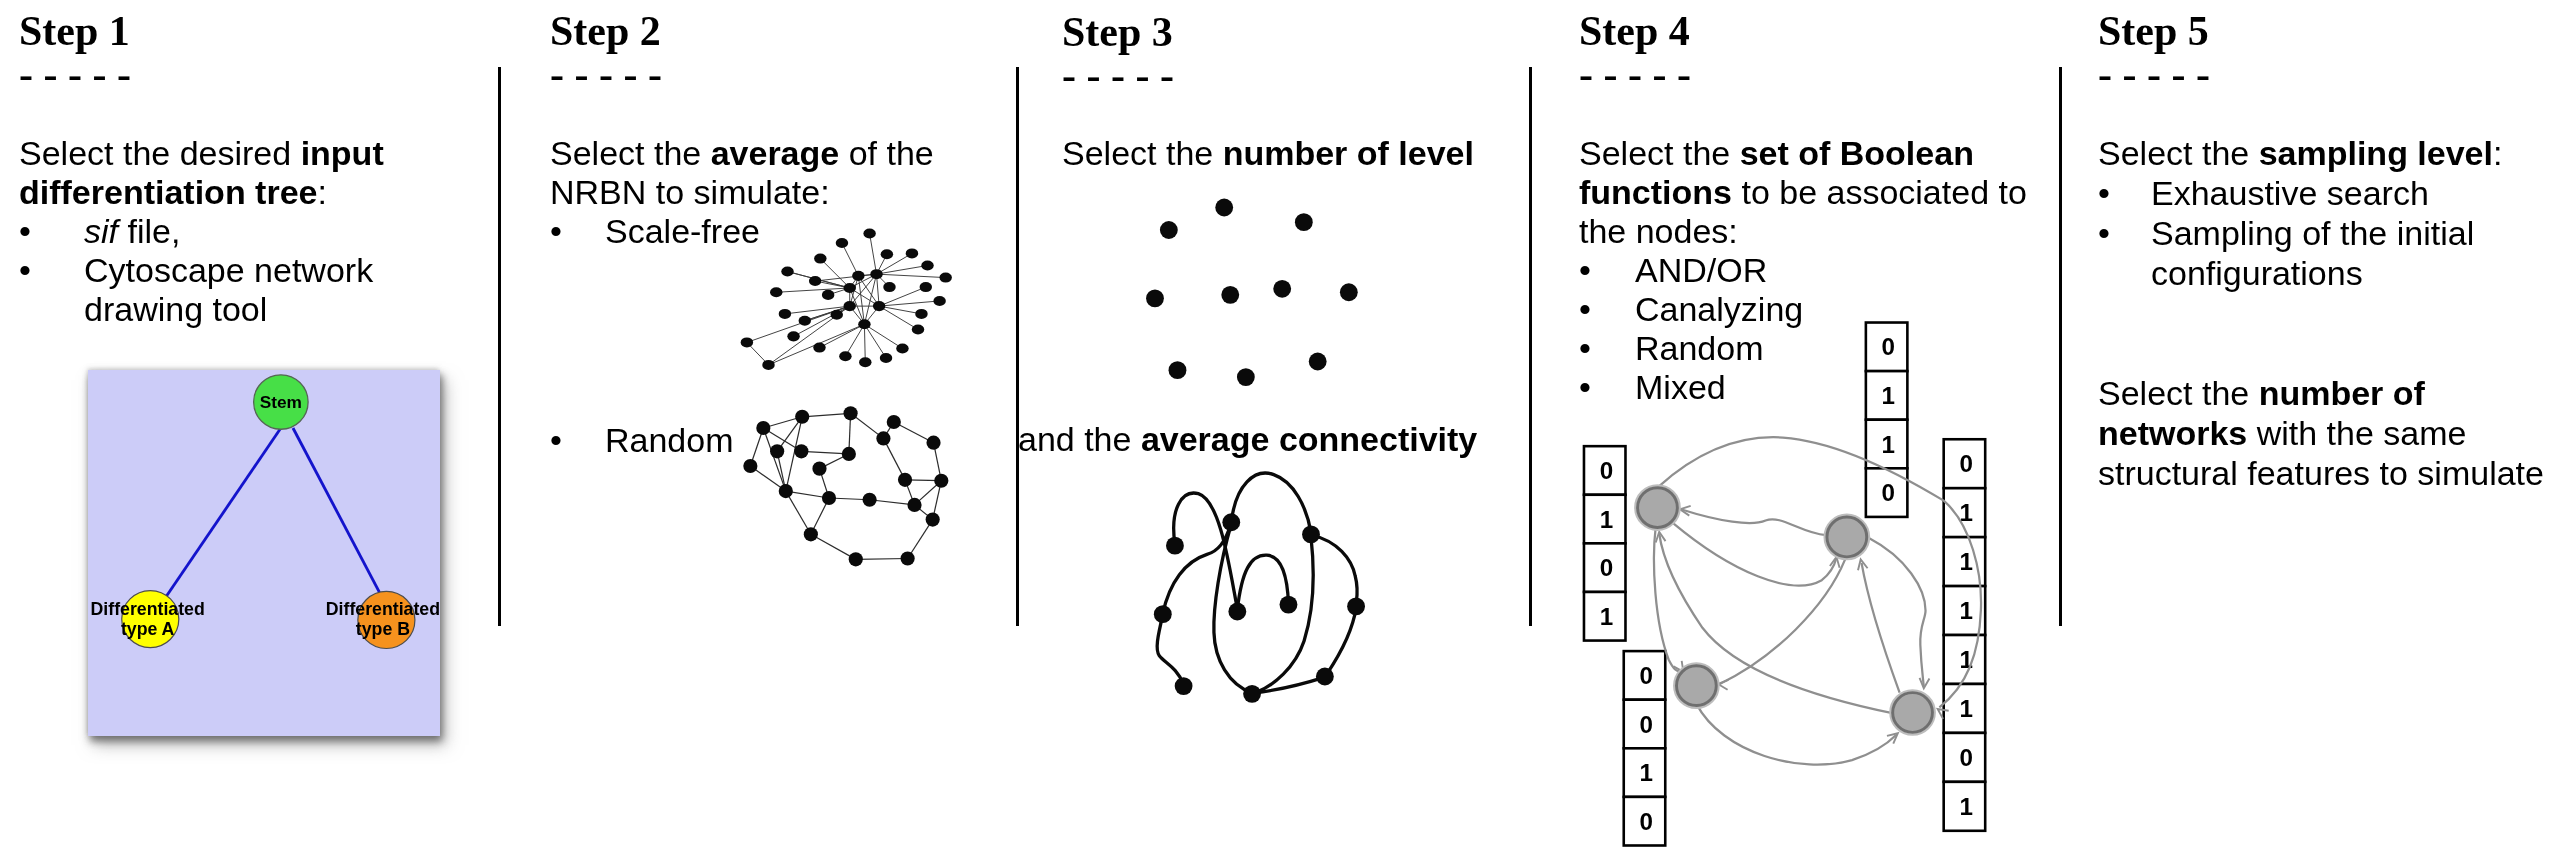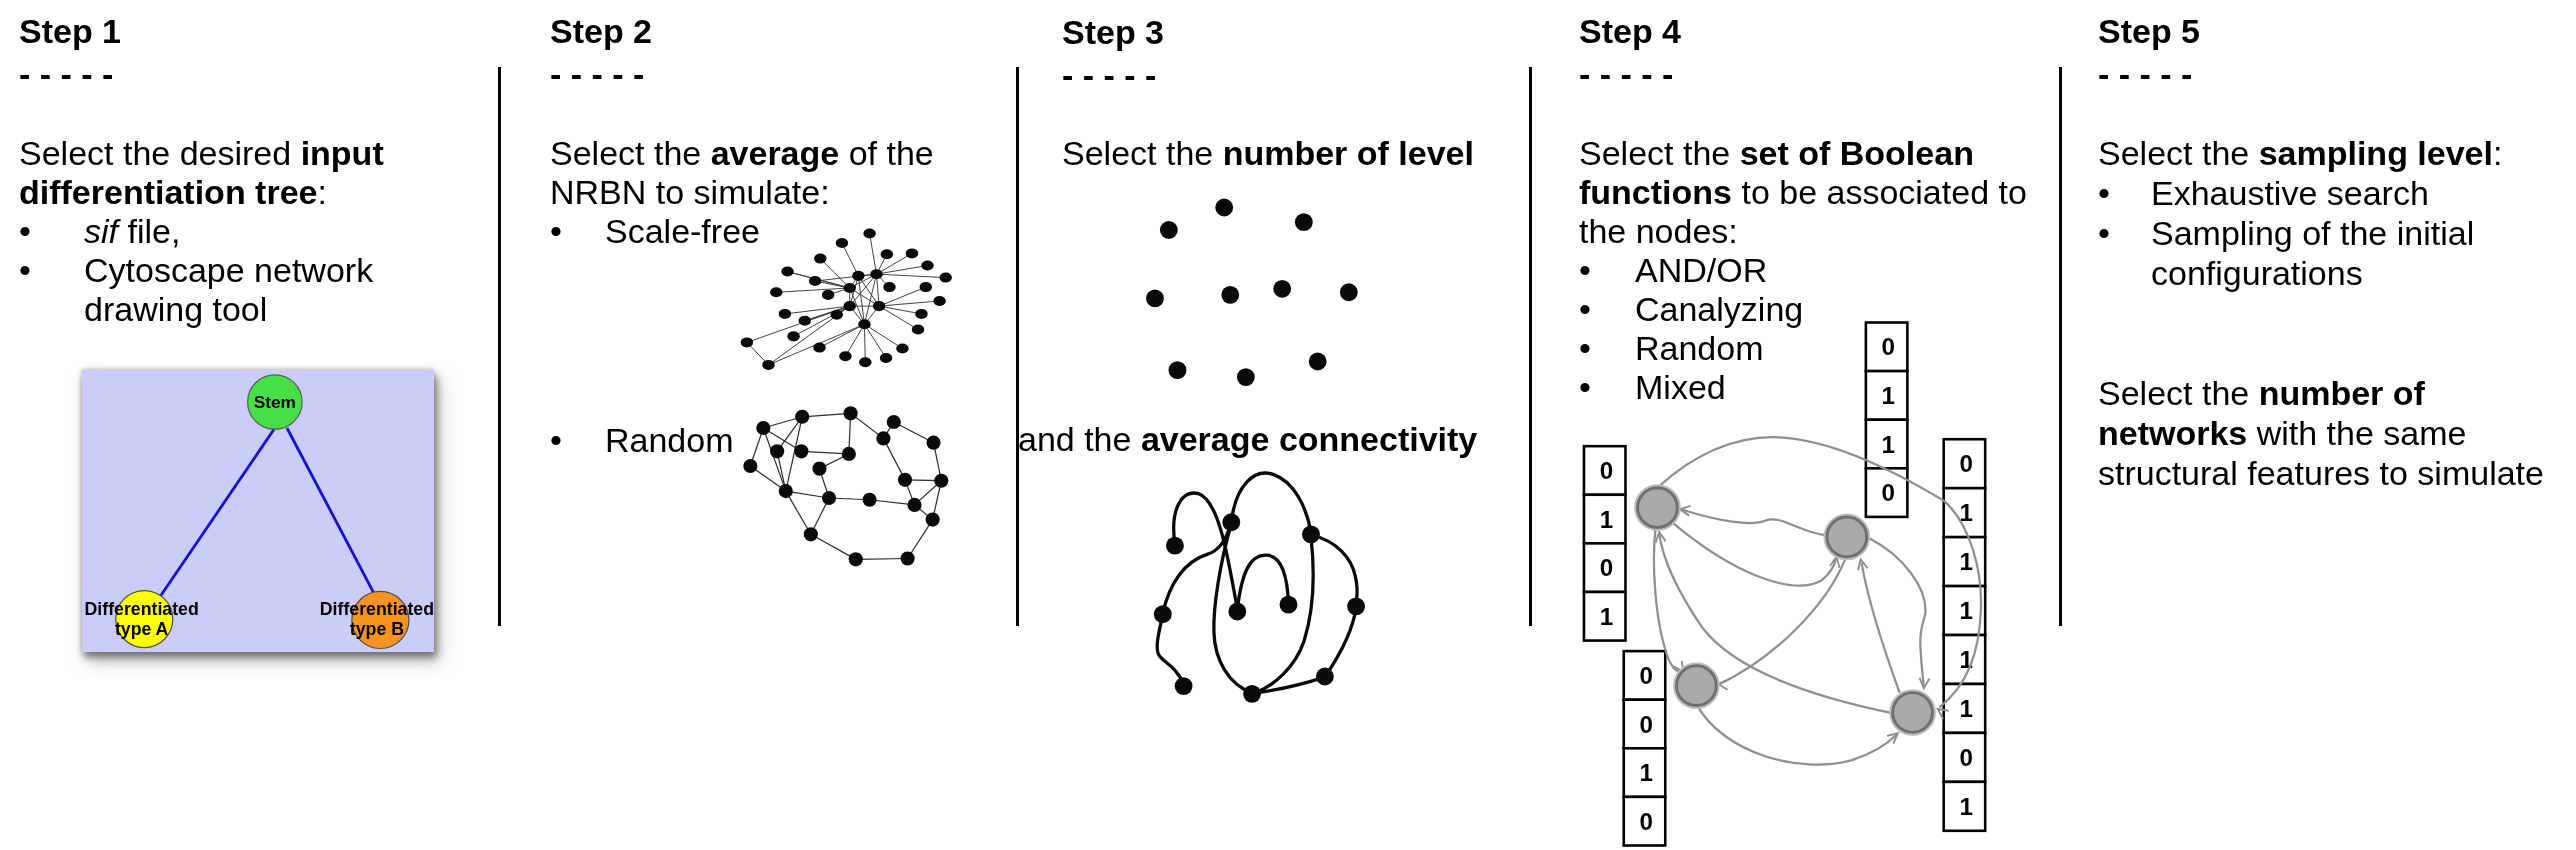--- a/index.html
+++ b/index.html
@@ -1,23 +1,23 @@
 <!DOCTYPE html>
 <html style="font-size:14px"><head><meta charset="utf-8">
 <style>
 * { margin:0; padding:0; box-sizing:border-box; }
 html,body { width:2576px; height:851px; background:#fff; overflow:hidden; }
 body { font-family:"Liberation Sans", sans-serif; color:#000; }
 .abs { position:absolute; }
 .col { position:absolute; font-size:34px; line-height:39px; white-space:nowrap; }
-.hd { position:absolute; font-size:34px; line-height:39px; font-weight:bold; white-space:nowrap; }
+.hd { position:absolute; font-size:42px; line-height:39px; font-weight:bold; white-space:nowrap;font-family:Liberation Serif, serif; }
 .sep { position:absolute; top:67px; width:2.6px; height:559px; background:#000; }
 .bu { display:inline-block; }
 i { font-style:italic; }
-#tree { position:absolute; left:82px; top:370px; width:352px; height:282px; background:#ccccf8;
+#tree { position:absolute; left:88px; top:370px; width:352px; height:366px; background:#ccccf8;
   box-shadow: 1.7px 5.2px 7.8px rgba(100,100,100,0.9), 6px 9.5px 15.6px rgba(135,135,135,0.5), -0.9px -1.7px 4.3px rgba(175,175,175,0.5); }
 </style></head>
 <body>
 <div class="sep" style="left:498px"></div>
 <div class="sep" style="left:1016px"></div>
 <div class="sep" style="left:1529px"></div>
 <div class="sep" style="left:2059px"></div>
 
 <div class="hd" style="left:19px;top:11.6px">Step 1<br><span style="position:relative;top:4.3px">- - - - -</span></div>
 <div class="hd" style="left:550px;top:11.6px">Step 2<br><span style="position:relative;top:4.3px">- - - - -</span></div>

